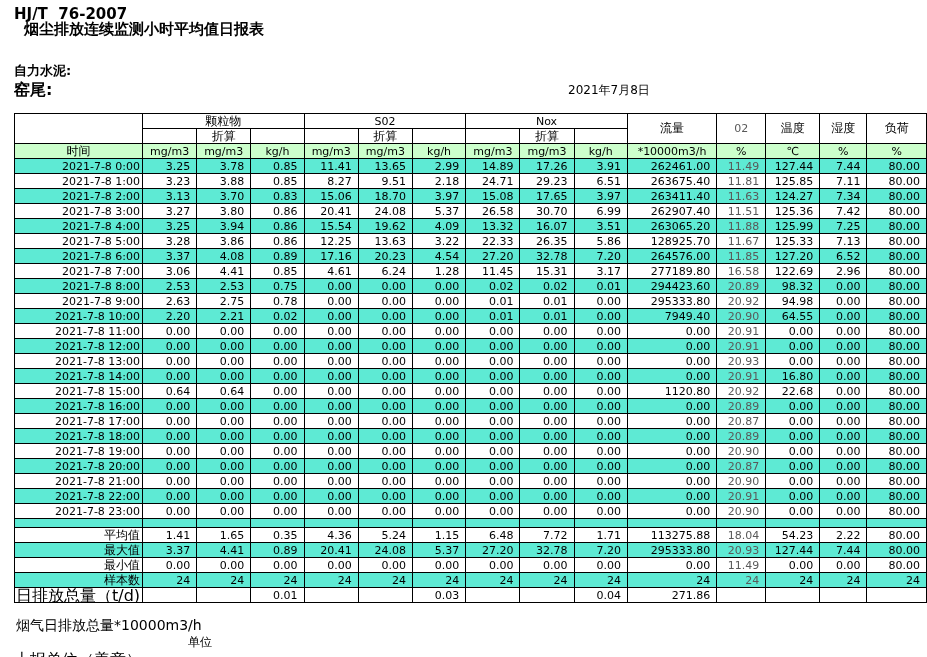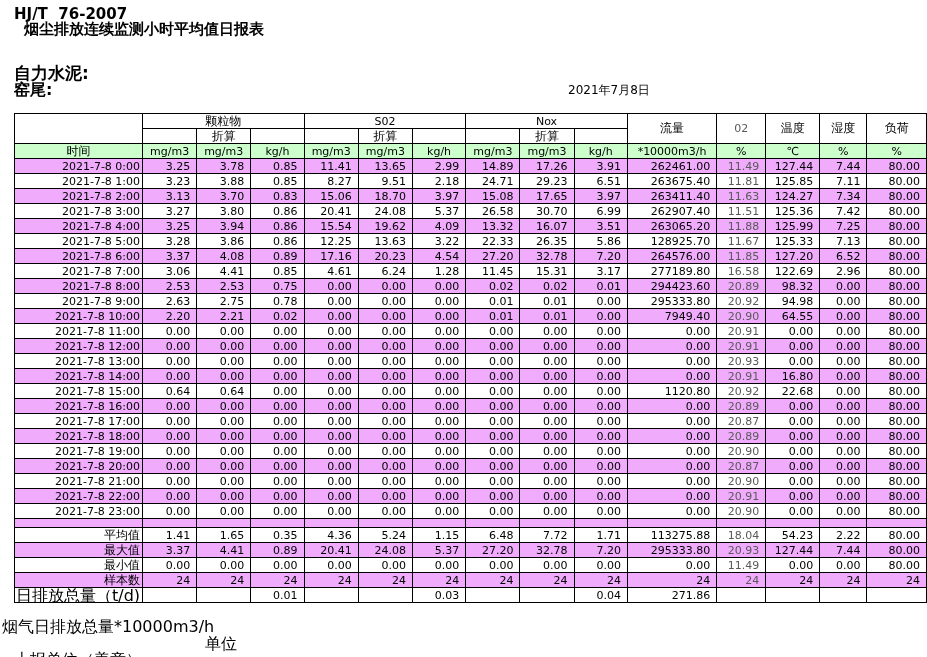--- a/index.html
+++ b/index.html
@@ -1,36 +1,36 @@
 <!DOCTYPE html>
 <html><head>
 <meta charset="utf-8">
 <style>
   html,body{margin:0;padding:0;background:#fff;}
   body{width:927px;height:657px;position:relative;font-family:"DejaVu Sans","Liberation Sans",sans-serif;color:#000;}
   .doc-code{position:absolute;left:14px;top:5px;font-size:15px;font-weight:bold;white-space:pre;}
   .title{position:absolute;left:0;top:20px;width:627px;text-align:left;font-size:15px;font-weight:bold;margin-left:24px;}
-  .company{position:absolute;left:14px;top:62px;font-size:17px;font-weight:bold;}
+  .company{position:absolute;left:14px;top:62px;font-size:13px;font-weight:bold;}
   .station{position:absolute;left:14px;top:80px;font-size:16px;font-weight:bold;}
   .date{position:absolute;left:568px;top:82px;font-size:12px;}
   table{position:absolute;left:14px;top:113px;border-collapse:collapse;table-layout:fixed;}
   td{border:1px solid #000;padding:0 2px;font-size:11px;height:14px;line-height:13px;overflow:hidden;white-space:nowrap;}
   thead td{text-align:center;padding:0;}
   .cjk{font-size:12px;}
   .green{background:#ccffcc;}
-  tr.alt{background:#f0abfc;}
+  tr.alt{background:#5eead4;}
   td.num{text-align:right;padding-right:6px;}
   td.time-cell{text-align:right;padding-right:2px;}
   td.label-cell{text-align:right;padding-right:2px;font-size:12px;}
   td.label-left{text-align:left;padding-left:1px;font-size:16px;}
   td.o2{color:#595959;}
   tr.spacer td{height:8px;line-height:8px;}
-  .f1{position:absolute;left:2px;top:617px;font-size:16px;}
+  .f1{position:absolute;left:16px;top:617px;font-size:14px;}
   .f2{position:absolute;left:14px;top:650px;font-size:16px;}
-  .f3{position:absolute;left:205px;top:634px;font-size:16px;}
+  .f3{position:absolute;left:188px;top:634px;font-size:12px;}
 </style>
 </head>
 <body>
 
 <div class="doc-code">HJ/T  76-2007</div>
 <div class="title">烟尘排放连续监测小时平均值日报表</div>
 <div class="company">自力水泥:</div>
 <div class="station">窑尾:</div>
 <div class="date">2021年7月8日</div>
 

